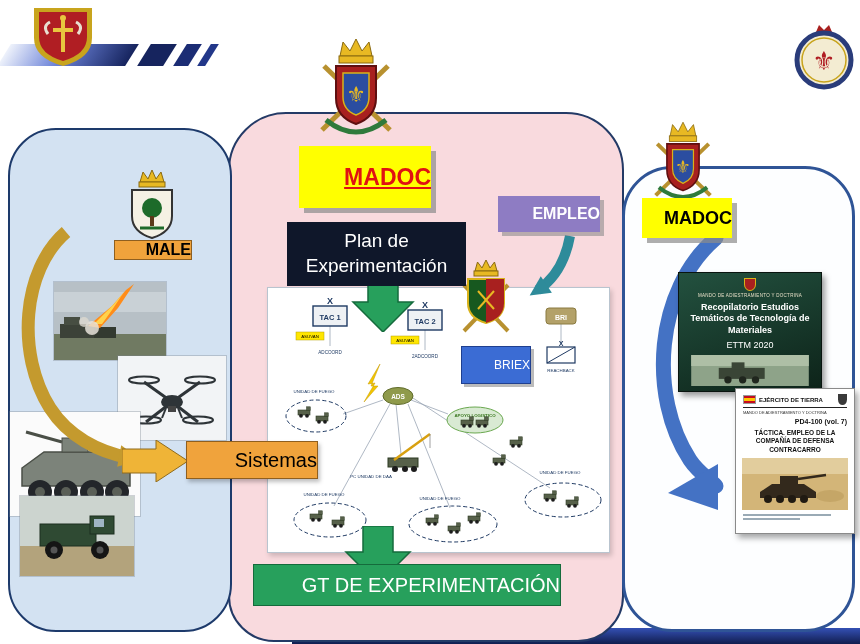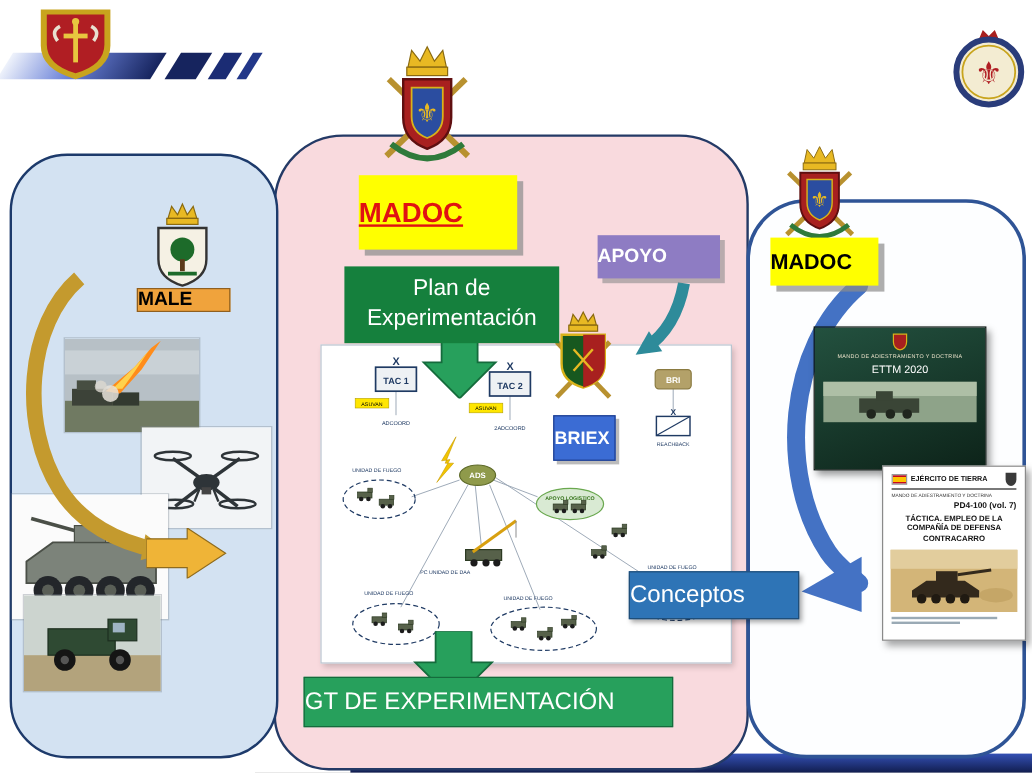--- a/index.html
+++ b/index.html
@@ -1,37 +1,37 @@
 <!DOCTYPE html>
 <html><head>
 <meta charset="utf-8">
 <style>
   *{margin:0;padding:0;box-sizing:border-box}
   body{margin:0;background:#777;font-family:"Liberation Sans",sans-serif}
   #slide{position:relative;width:860px;height:644px;background:#ffffff;overflow:hidden}
   .abs{position:absolute}
-  .label-box{position:absolute;display:flex;align-items:center;justify-content:flex-start;text-align:center;font-family:"Liberation Sans",sans-serif}
+  .label-box{position:absolute;display:flex;align-items:center;justify-content:flex-end;text-align:center;font-family:"Liberation Sans",sans-serif}
 
   
   #bottom-bar{position:absolute;left:292px;top:628px;width:568px;height:16px;background:linear-gradient(#3450b4,#111d4e)}
   #left-panel{position:absolute;left:8px;top:128px;width:224px;height:504px;background:#d3e2f2;border:2px solid #1d3a6b;border-radius:48px}
   #pink-panel{position:absolute;left:228px;top:112px;width:396px;height:530px;background:#f9dade;border:2px solid #243a66;border-radius:58px 58px 46px 46px}
   #right-panel{position:absolute;left:622px;top:166px;width:233px;height:466px;background:#fdfeff;border:3px solid #2f5496;border-radius:50px}
 
   
   #stripes{position:absolute;left:4px;top:44px;width:240px;height:22px}
   .stripe{position:absolute;top:0;height:22px;transform:skewX(-32deg)}
   #title{position:absolute;left:408px;top:26px;width:364px;font-size:31px;font-weight:bold;color:#1b45c8;text-align:center;letter-spacing:1px}
 
   
   .madoc-box{background:#ffff00;box-shadow:5px 5px 0 rgba(140,140,140,.7)}
   #madoc-center{left:299px;top:146px;width:132px;height:62px;font-size:23px;font-weight:bold;color:#e01212;text-decoration:underline}
-  #plan-box{left:287px;top:222px;width:179px;height:64px;background:#15803d;color:#fff;font-size:19px;padding:2px 12px;line-height:1.3}
+  #plan-box{left:287px;top:222px;width:179px;height:64px;background:#0f172a;color:#fff;font-size:19px;padding:2px 12px;line-height:1.3}
   #jcisat-box{left:498px;top:196px;width:102px;height:36px;background:#8e7cc3;color:#fff;font-weight:bold;font-size:16px;box-shadow:4px 4px 0 rgba(140,140,140,.6)}
-  #briex-box{left:461px;top:346px;width:52px;height:38px;background:#3b6cd4;border:1px solid #1f3f8f;color:#fff;font-weight:bold;font-size:15px;box-shadow:3px 3px 0 rgba(120,120,120,.5)}
+  #briex-box{left:461px;top:346px;width:70px;height:38px;background:#3b6cd4;border:1px solid #1f3f8f;color:#fff;font-weight:normal;font-size:12px;box-shadow:3px 3px 0 rgba(120,120,120,.5)}
   #gt-box{left:253px;top:564px;width:308px;height:42px;background:#27a05c;border:1px solid #156b3c;color:#fff;font-weight:normal;font-size:20px}
   #male-box{left:114px;top:240px;width:78px;height:20px;background:#f0a33c;border:1px solid #8f5f1f;font-size:16px;font-weight:bold;color:#000}
   #sistemas-box{left:186px;top:441px;width:132px;height:38px;background:#f0a33c;border:1px solid #8f5f1f;font-size:20px;color:#000;box-shadow:2px 3px 4px rgba(0,0,0,.25)}
   #madoc-right{left:642px;top:198px;width:90px;height:40px;font-size:18px;font-weight:bold;color:#000}
   #conceptos-box{left:524px;top:476px;width:142px;height:40px;background:#2e74b6;border:1px solid #1f4e79;color:#fff;font-size:20px;box-shadow:2px 3px 4px rgba(0,0,0,.35)}
 
   #diagram-box{position:absolute;left:267px;top:287px;width:343px;height:266px;background:#fff;border:1px solid #b9c4cf;box-shadow:2px 3px 5px rgba(0,0,0,.18)}
 
   .photo{position:absolute;box-shadow:0 0 0 1px rgba(120,130,140,.35)}
 
@@ -323,37 +323,38 @@
     <line x1="38" y1="34" x2="22" y2="52" stroke="#e8b923" stroke-width="2"></line>
   </svg>
 
   <div id="madoc-center" class="label-box madoc-box">
     <span>MADOC</span>
   </div>
   <div id="plan-box" class="label-box">
     <span>Plan de Experimentación</span>
   </div>
   <div id="jcisat-box" class="label-box">
-    <span>APOYO</span>
+    <span>EMPLEO</span>
   </div>
   <div id="briex-box" class="label-box">
     <span>BRIEX</span>
   </div>
   <div id="gt-box" class="label-box">
     <span>GT DE EXPERIMENTACIÓN</span>
   </div>
 
   <svg class="abs" style="left:620px;top:214px" width="130" height="320" viewBox="0 0 130 320">
     <path d="M 96 24 C 35 76, 28 182, 70 246 C 78 258 88 264 96 272" stroke="#4472c4" stroke-width="15" fill="none" stroke-linecap="round"></path>
     <polygon points="98,250 98,296 48,279" fill="#4472c4"></polygon>
   </svg>
 
   <div id="doc-ettm" class="doc">
     <div class="doc-emblem"></div>
     <div class="doc-ettm-header">MANDO DE ADIESTRAMIENTO Y DOCTRINA</div>
+    <div class="doc-ettm-title">Recopilatorio Estudios Temáticos de Tecnología de Materiales</div>
     <div class="doc-ettm-edition">ETTM 2020</div>
     <svg class="doc-ettm-photo" width="128" height="34" viewBox="0 0 128 34">
       <rect width="128" height="34" fill="#8ea389"></rect>
       <rect width="128" height="12" fill="#aebfa6"></rect>
       <rect x="30" y="14" width="50" height="12" fill="#3a4536"></rect>
       <rect x="44" y="8" width="14" height="8" fill="#3a4536"></rect>
       <circle cx="40" cy="27" r="4" fill="#20261e"></circle>
         <circle cx="56" cy="27" r="4" fill="#20261e"></circle>
         <circle cx="70" cy="27" r="4" fill="#20261e"></circle>
     </svg>
@@ -395,18 +396,18 @@
     <rect x="29" y="24" width="34" height="7" fill="#e8b923" stroke="#8a6a10"></rect>
     <path d="M26 34 h40 v32 q0 19 -20 26 q-20 -7 -20 -26 Z" fill="#a8201f" stroke="#5f0f10" stroke-width="2"></path>
     <path d="M33 41 h26 v24 q0 13 -13 18 q-13 -5 -13 -18 Z" fill="#2b4da0" stroke="#d8b21a" stroke-width="1.5"></path>
     <text x="46" y="70" font-size="22" fill="#e8b923" text-anchor="middle">⚜</text>
   </svg>
 
   <div id="madoc-right" class="label-box madoc-box">
     <span>MADOC</span>
   </div>
 
-  <div id="conceptos-box" class="label-box">
-    <span>Conceptos</span>
-  </div>
-
+
+  <div id="sistemas-box" class="label-box">
+    <span>Sistemas</span>
+  </div>
 
 </div>
 
 </body></html>

